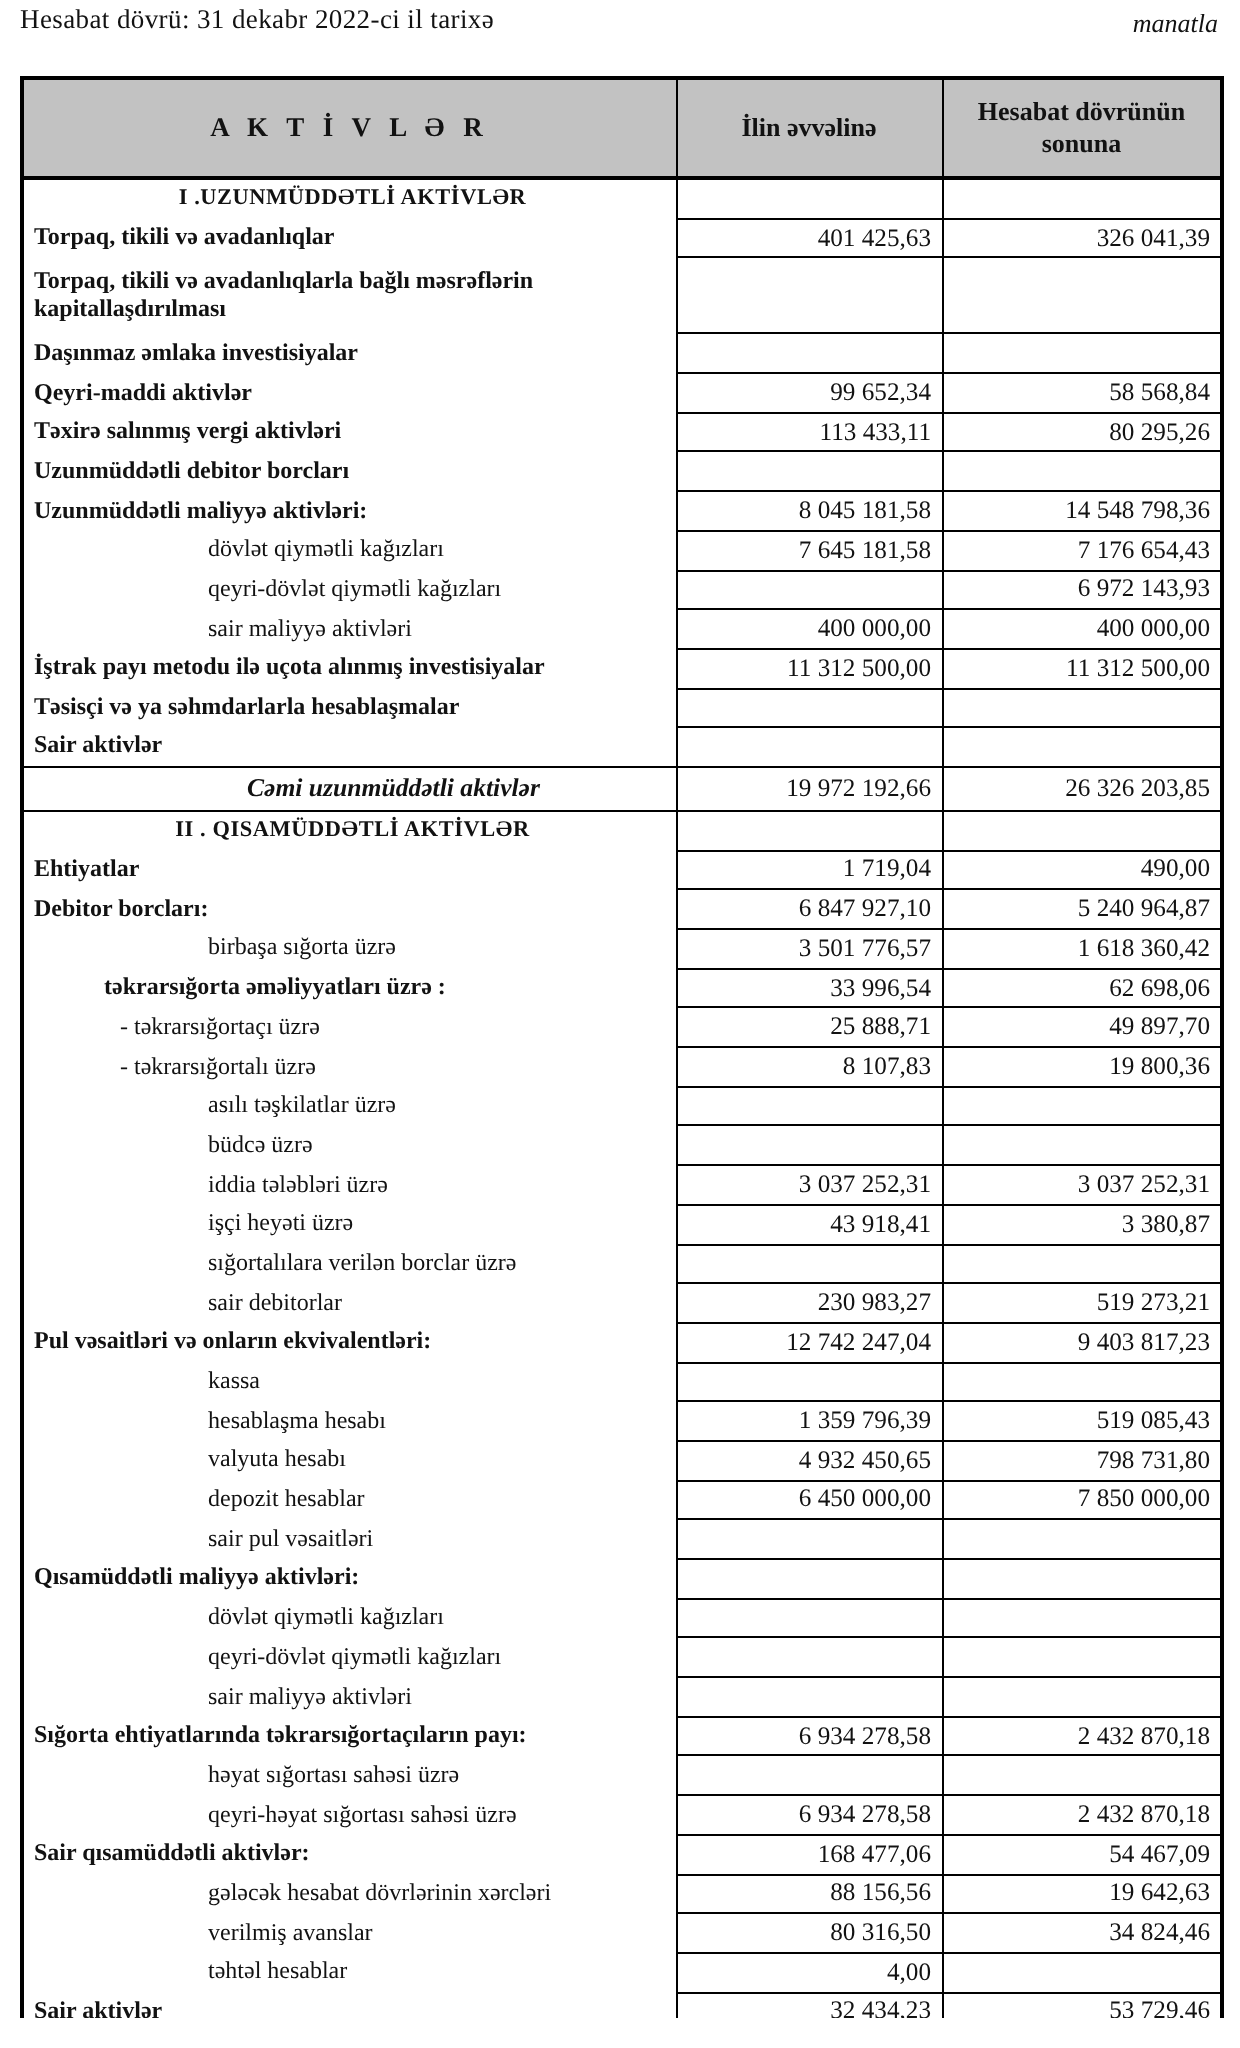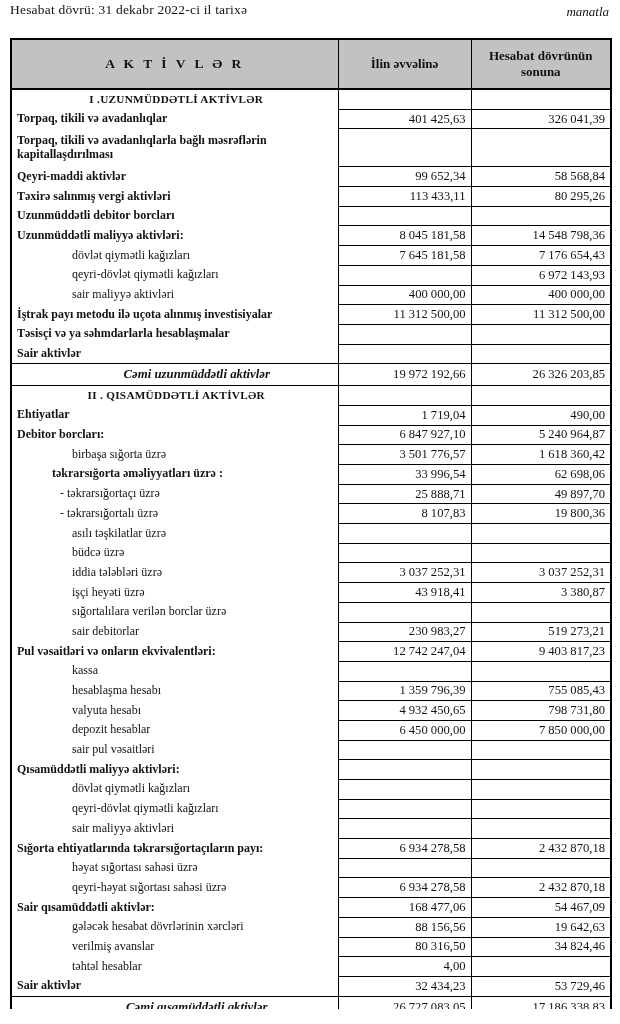--- a/index.html
+++ b/index.html
@@ -55,21 +55,21 @@
     font-size:12.6px;
     padding:0 5px 0 2px;
     white-space:nowrap;
   }
   tr.row-section td,tr.row-main td,tr.row-sub td,tr.row-subbold td,tr.row-dash td{height:18.7px;}
   tr.row-main2 td{height:37px;}
   tr.row-total td{height:21px;}
 
   tr.row-section td.c-label{text-align:center;font-weight:bold;font-size:11.2px;letter-spacing:.3px;}
   tr.row-main td.c-label,tr.row-main2 td.c-label{font-weight:bold;}
-  tr.row-sub td.c-label{padding-left:60px;}
+  tr.row-sub td.c-label{padding-left:92px;}
   tr.row-subbold td.c-label{padding-left:40px;font-weight:bold;}
   tr.row-dash td.c-label{padding-left:48px;}
   tr.row-total td.c-label{
     text-align:center;font-weight:bold;font-style:italic;font-size:12.8px;
   }
   tr.row-total td{border-top:1px solid #000;border-bottom:1px solid #000;padding-left:46px;}
 </style>
 </head>
 <body>
 
@@ -100,20 +100,25 @@
           <td class="c-label">Torpaq, tikili və avadanlıqlar</td>
           <td class="c-val">401 425,63</td>
           <td class="c-val">326 041,39</td>
         </tr>
         <tr class="row-main2">
           <td class="c-label">Torpaq, tikili və avadanlıqlarla bağlı məsrəflərin kapitallaşdırılması</td>
           <td class="c-val"></td>
           <td class="c-val"></td>
         </tr>
         <tr class="row-main">
+          <td class="c-label">Daşınmaz əmlaka investisiyalar</td>
+          <td class="c-val"></td>
+          <td class="c-val"></td>
+        </tr>
+        <tr class="row-main">
           <td class="c-label">Qeyri-maddi aktivlər</td>
           <td class="c-val">99 652,34</td>
           <td class="c-val">58 568,84</td>
         </tr>
         <tr class="row-main">
           <td class="c-label">Təxirə salınmış vergi aktivləri</td>
           <td class="c-val">113 433,11</td>
           <td class="c-val">80 295,26</td>
         </tr>
         <tr class="row-main">
@@ -232,21 +237,21 @@
           <td class="c-val">9 403 817,23</td>
         </tr>
         <tr class="row-sub">
           <td class="c-label">kassa</td>
           <td class="c-val"></td>
           <td class="c-val"></td>
         </tr>
         <tr class="row-sub">
           <td class="c-label">hesablaşma hesabı</td>
           <td class="c-val">1 359 796,39</td>
-          <td class="c-val">755 085,43</td>
+          <td class="c-val">519 085,43</td>
         </tr>
         <tr class="row-sub">
           <td class="c-label">valyuta hesabı</td>
           <td class="c-val">4 932 450,65</td>
           <td class="c-val">798 731,80</td>
         </tr>
         <tr class="row-sub">
           <td class="c-label">depozit hesablar</td>
           <td class="c-val">6 450 000,00</td>
           <td class="c-val">7 850 000,00</td>

